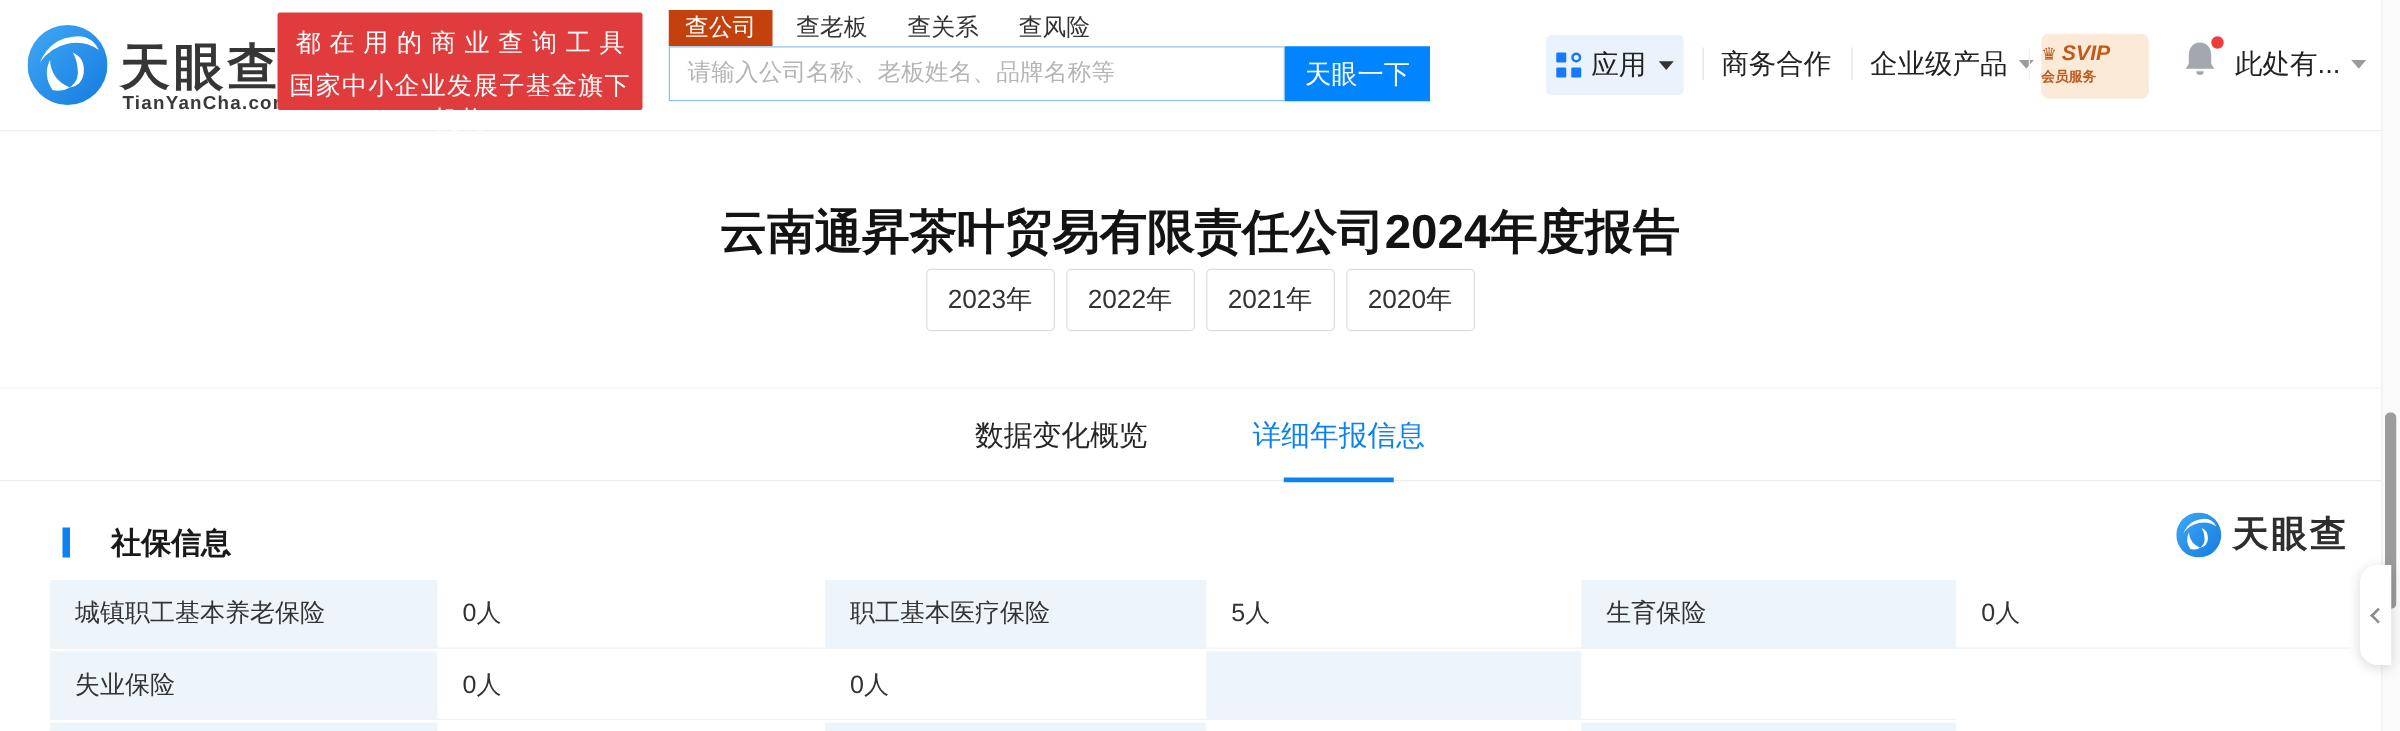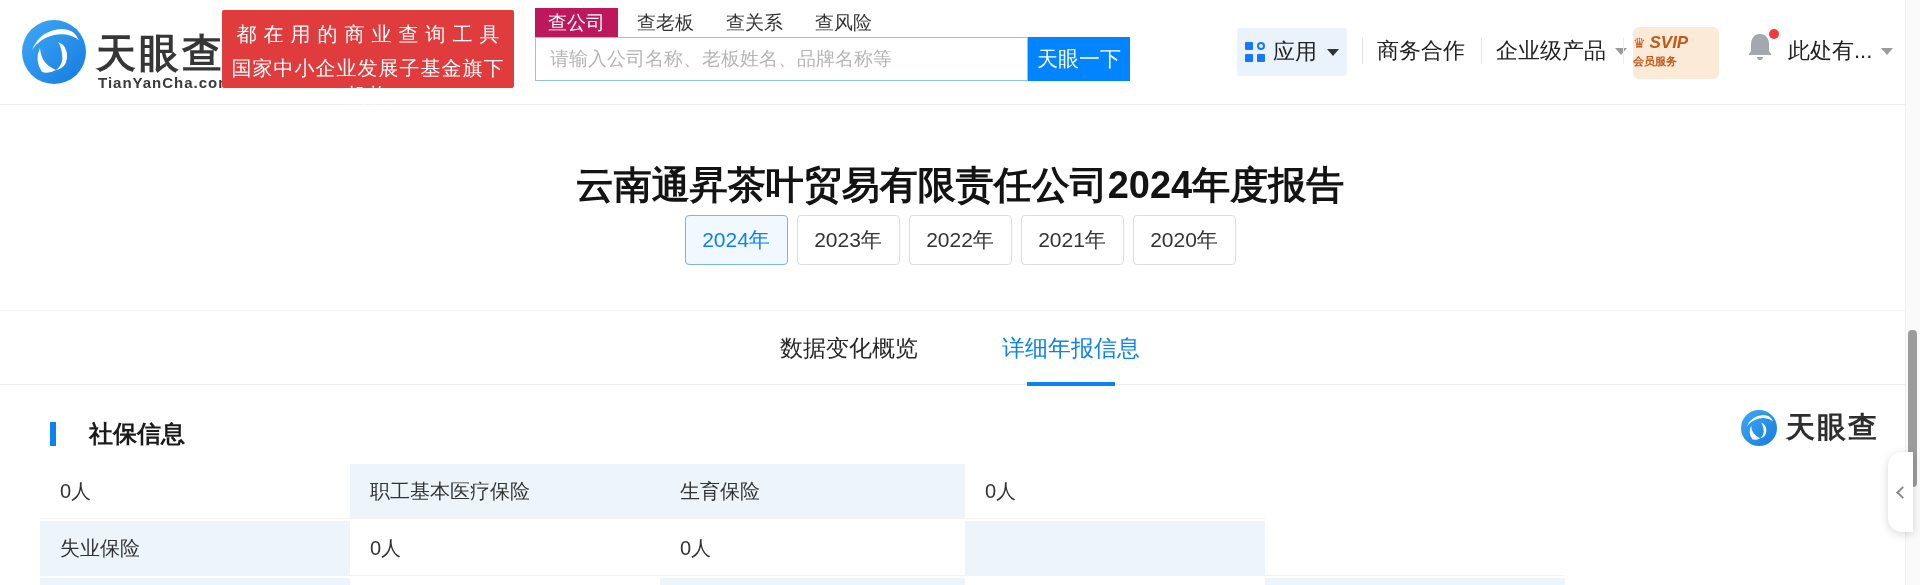--- a/index.html
+++ b/index.html
@@ -11,24 +11,24 @@
   
   .header { position:absolute; top:0; left:0; width:1920px; height:105px; background:#fff; border-bottom:1px solid #eeeeee; }
   .logo-icon { position:absolute; left:22px; top:20px; width:64px; height:64px; }
   .logo-cn { position:absolute; left:96px; top:26px; font-size:40px; font-weight:bold; color:#363636; letter-spacing:3px; }
   .logo-en { position:absolute; left:98px; top:74px; font-size:15px; font-weight:bold; color:#3a3a3a; letter-spacing:1px; }
   .promo { position:absolute; left:222px; top:10px; width:292px; height:78px; background:#e03c3e; border-radius:2px; color:#fff; text-align:center; }
   .promo-line1 { margin-top:11px; font-size:20px; letter-spacing:7px; padding-left:7px; }
   .promo-line2 { margin-top:7px; font-size:20px; letter-spacing:1px; }
   .search-tabs { position:absolute; left:535px; top:8px; display:flex; }
   .search-tab { height:29px; line-height:29px; padding:0 13px; font-size:19px; color:#333; cursor:pointer; margin-right:6px; }
-  .search-tab.active { background:#be185d; color:#fff; }
+  .search-tab.active { background:#c2410c; color:#fff; }
   .search-input { position:absolute; left:535px; top:37px; width:493px; height:44px; border:1px solid #93c4ef; font-size:19px; color:#333; padding:0 14px; outline:none; }
   .search-input::placeholder { color:#b5b5b5; }
-  .search-btn { position:absolute; left:1028px; top:37px; width:102px; height:44px; background:#0084ff; color:#fff; font-size:21px; border:none; cursor:pointer; }
+  .search-btn { position:absolute; left:1028px; top:37px; width:116px; height:44px; background:#0084ff; color:#fff; font-size:21px; border:none; cursor:pointer; }
   .nav-apps { position:absolute; left:1237px; top:28px; width:110px; height:48px; background:#eaf2fc; border-radius:4px; display:flex; align-items:center; justify-content:center; gap:8px; font-size:22px; color:#222; cursor:pointer; }
   .grid-icon { position:relative; width:20px; height:20px; }
   .grid-icon i { position:absolute; width:8px; height:8px; background:#1677ff; border-radius:1px; }
   .grid-icon i:nth-child(1){ left:0; top:0; }
   .grid-icon i:nth-child(2){ right:0; top:0; background:transparent; border:2px solid #1677ff; border-radius:50%; }
   .grid-icon i:nth-child(3){ left:0; bottom:0; }
   .grid-icon i:nth-child(4){ right:0; bottom:0; }
   .caret-down { display:inline-block; width:0; height:0; border-left:6px solid transparent; border-right:6px solid transparent; border-top:7px solid #333; margin-left:2px; }
   .caret-gray { border-top-color:#9b9b9b; }
   .v-sep { position:absolute; top:38px; width:1px; height:26px; background:#e3e3e3; }
@@ -136,21 +136,20 @@
       <span class="bell-dot"></span>
     </div>
     <div class="nav-link nav-more">
       <span>此处有...</span>
       <span class="caret-down caret-gray"></span>
     </div>
   </div>
 
   <div class="report-title">云南通昇茶叶贸易有限责任公司2024年度报告</div>
   <div class="year-tabs">
-    <div class="year-tab active">2024年</div>
     <div class="year-tab">2023年</div>
     <div class="year-tab">2022年</div>
     <div class="year-tab">2021年</div>
     <div class="year-tab">2020年</div>
   </div>
 
   <div class="tab-bar">
     <div class="main-tab">数据变化概览</div>
     <div class="main-tab active">详细年报信息</div>
   </div>
@@ -171,22 +170,24 @@
         <circle cx="32" cy="32" r="32" fill="url(#lg2)"></circle>
         <path d="M10 30 Q18 10 40 9 Q52 9 57 20 Q46 12 32 15 Q18 18 10 30 Z" fill="#fff"></path>
         <path d="M20 52 Q12 40 18 28 Q19 44 34 50 Q27 54 20 52 Z" fill="#fff"></path>
         <path d="M36 22 Q46 26 45 38 Q44 48 34 50 Q42 44 40 34 Q39 26 36 22 Z" fill="#fff"></path>
       </svg>
       <span class="watermark-text">天眼查</span>
     </div>
 
     <div class="soc-table">
       <div class="t-row">
+        <div class="t-cell t-label">城镇职工基本养老保险</div>
         <div class="t-cell">0人</div>
         <div class="t-cell t-label">职工基本医疗保险</div>
+        <div class="t-cell">5人</div>
         <div class="t-cell t-label">生育保险</div>
         <div class="t-cell">0人</div>
       </div>
       <div class="t-row">
         <div class="t-cell t-label">失业保险</div>
         <div class="t-cell">0人</div>
         <div class="t-cell">0人</div>
         <div class="t-cell t-label"></div>
         <div class="t-cell"></div>
       </div>

